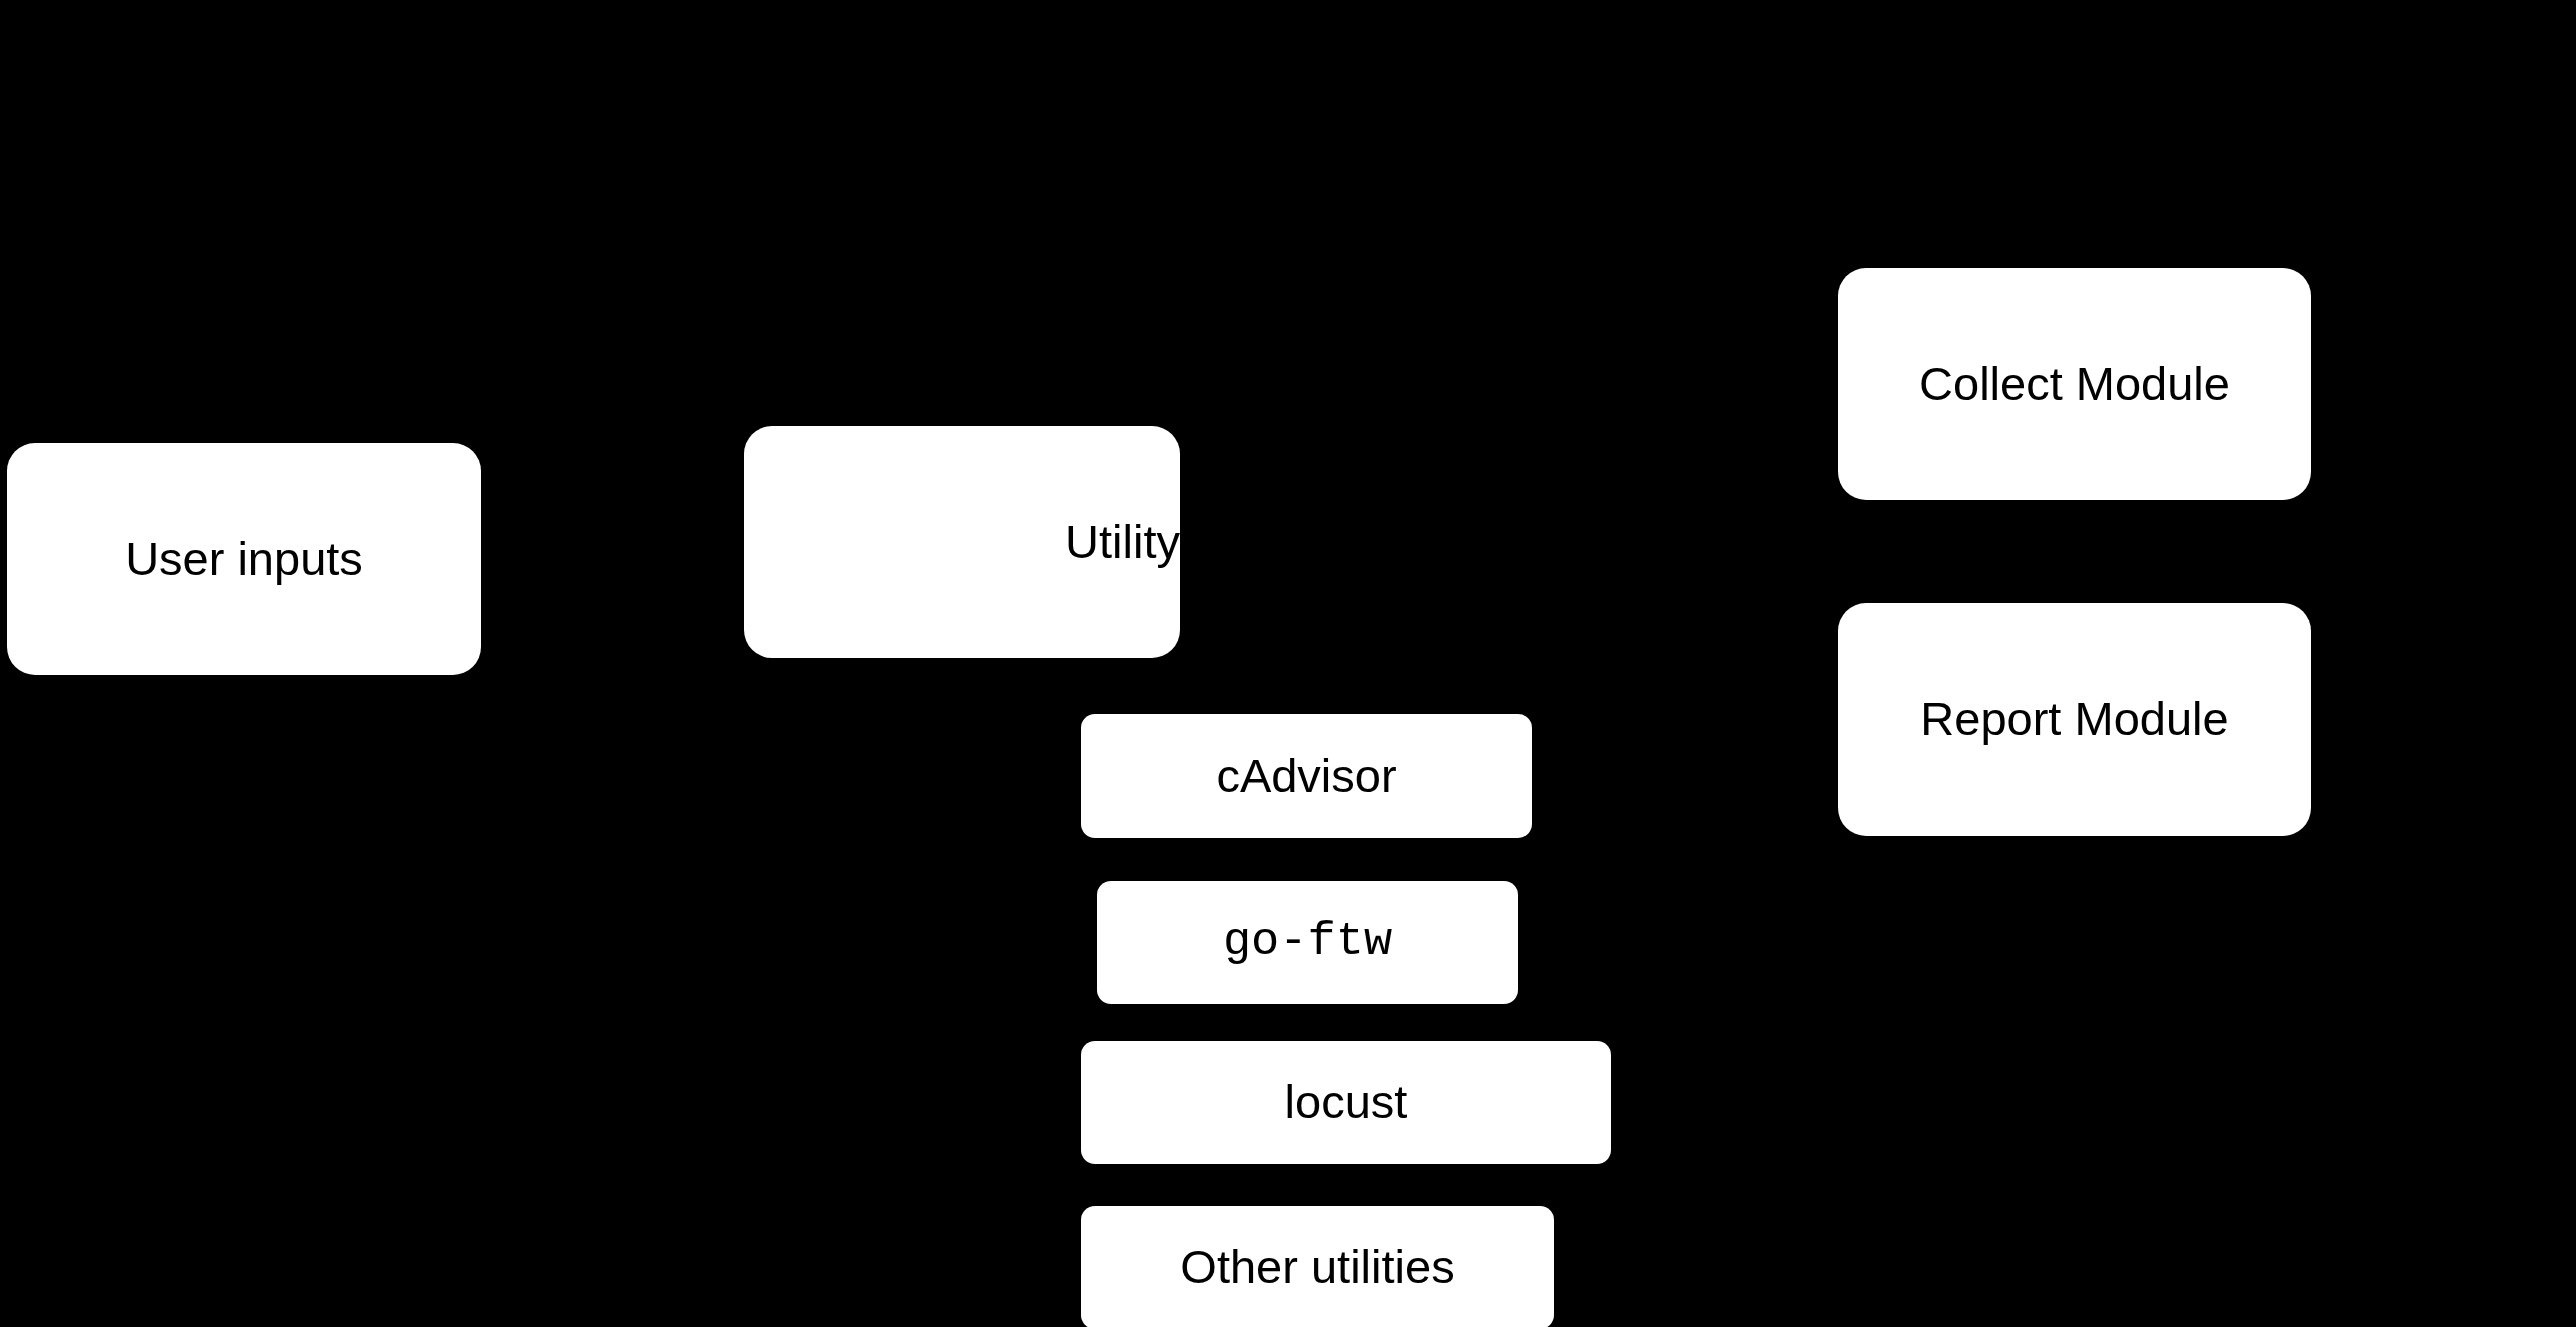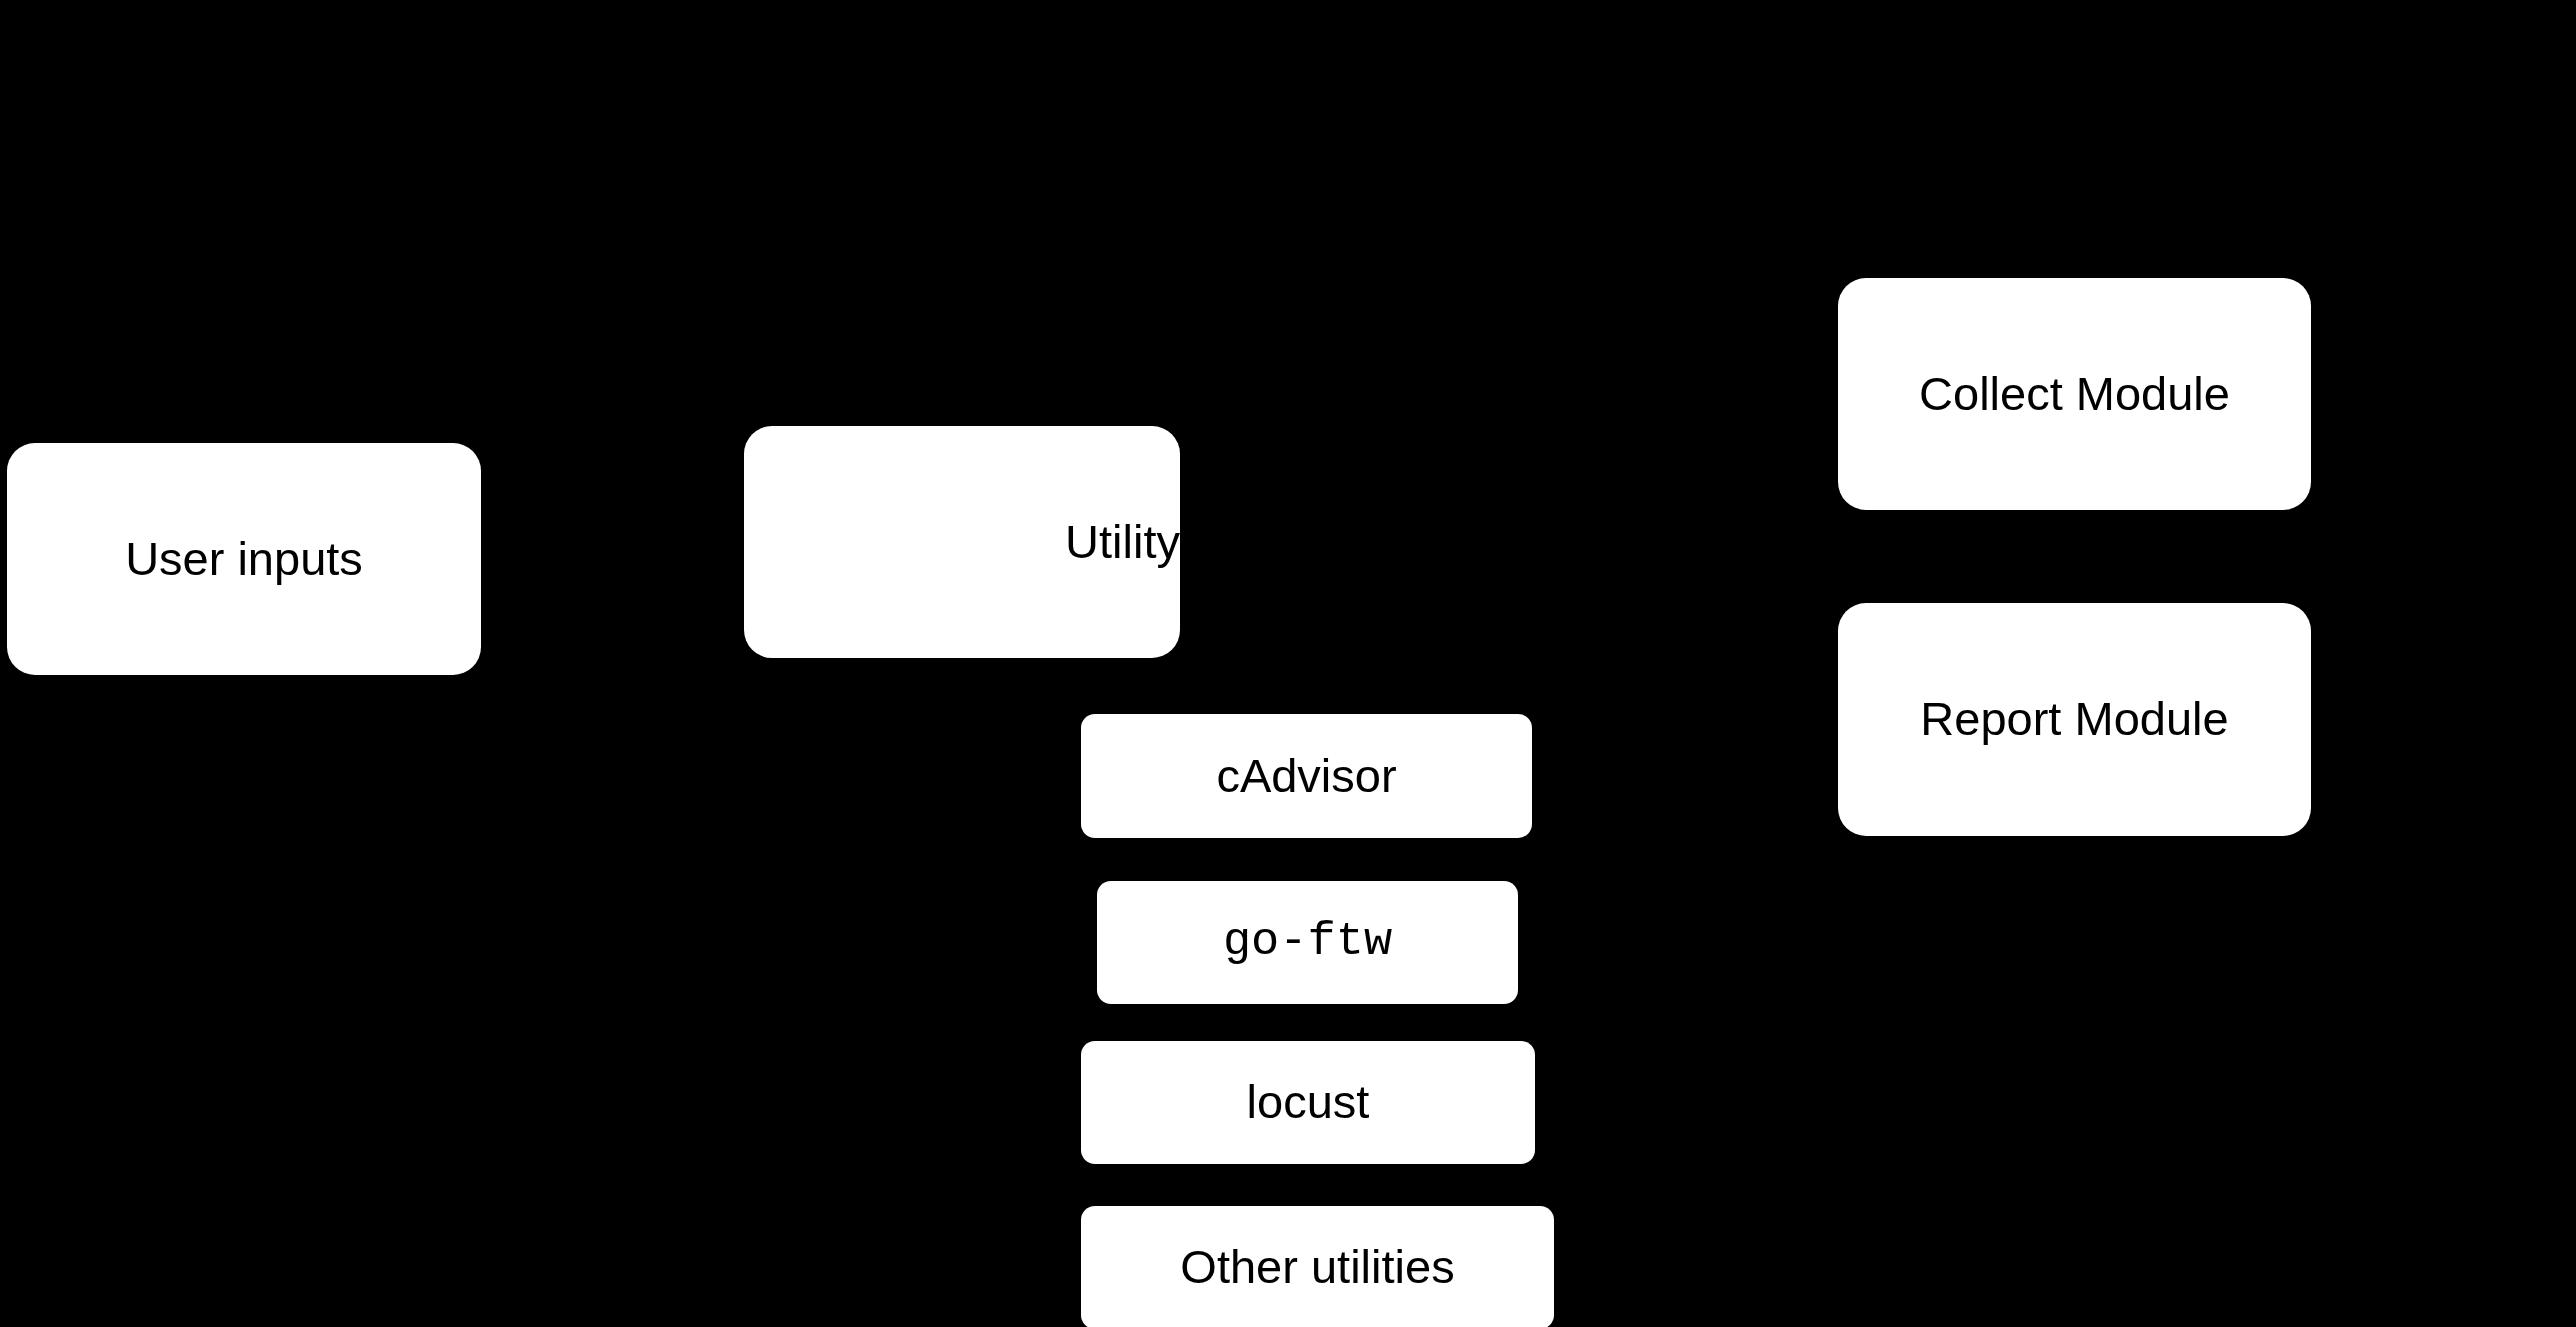--- a/index.html
+++ b/index.html
@@ -28,23 +28,23 @@
     white-space: nowrap;
   }
   .node--big   { border-radius: 28px; }
   .node--small { border-radius: 14px; }
 
   
   #n-user-inputs     { left: 7px;    top: 403px;  width: 474px; height: 232px; margin-top: 40px; }
   #n-utility         { left: 744px;  top: 426px;  width: 436px; height: 232px; justify-content: flex-end; }
   #n-cadvisor        { left: 1081px; top: 714px;  width: 451px; height: 124px; }
   #n-go-ftw          { left: 1097px; top: 881px;  width: 421px; height: 123px; font-family: Liberation Mono, monospace; }
-  #n-locust          { left: 1081px; top: 1041px; width: 454px; height: 123px; }
+  #n-locust          { left: 1081px; top: 1041px; width: 530px; height: 123px; }
   #n-other-utilities { left: 1081px; top: 1206px; width: 473px; height: 123px; }
-  #n-collect-module  { left: 1838px; top: 278px;  width: 473px; height: 232px; }
+  #n-collect-module  { left: 1838px; top: 268px;  width: 473px; height: 232px; }
   #n-report-module   { left: 1838px; top: 563px;  width: 473px; height: 233px; margin-top: 40px; }
 </style>
 </head>
 <body>
 
 <div class="canvas">
 
   <div class="node node--big" id="n-user-inputs">
     <span>User inputs</span>
   </div>

